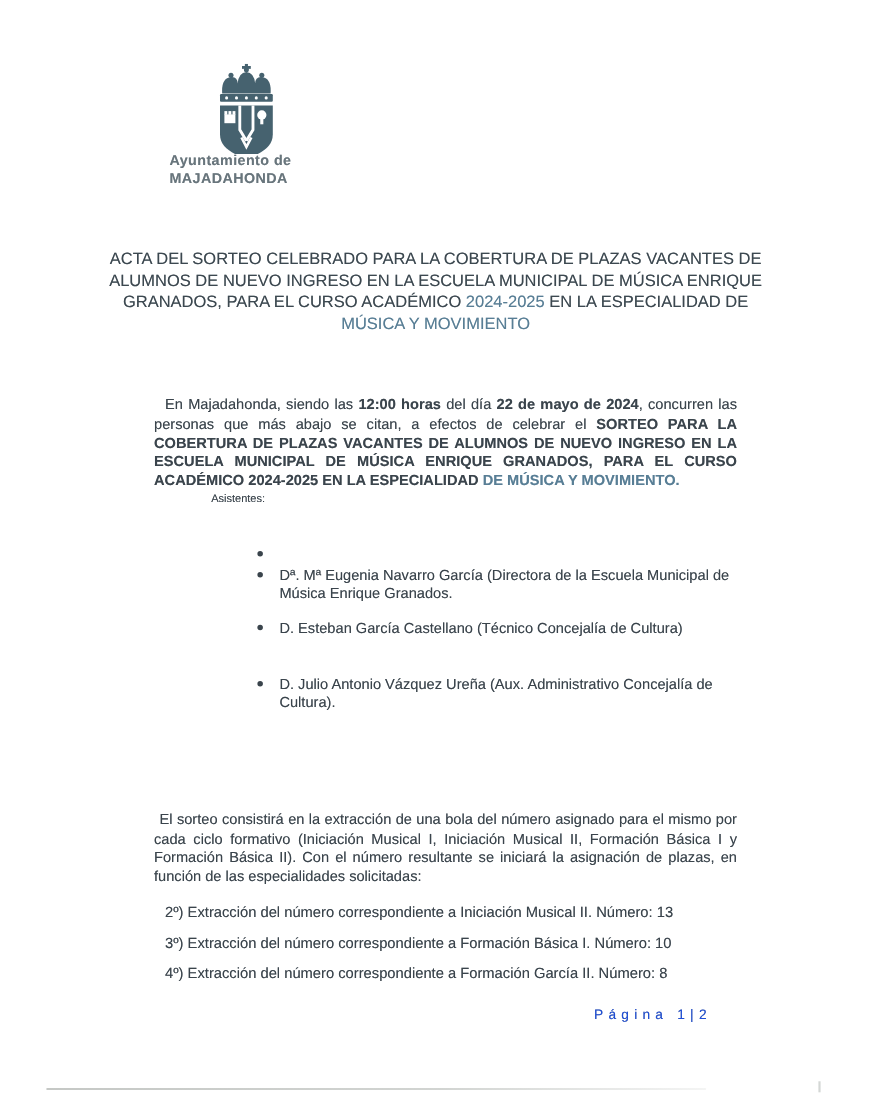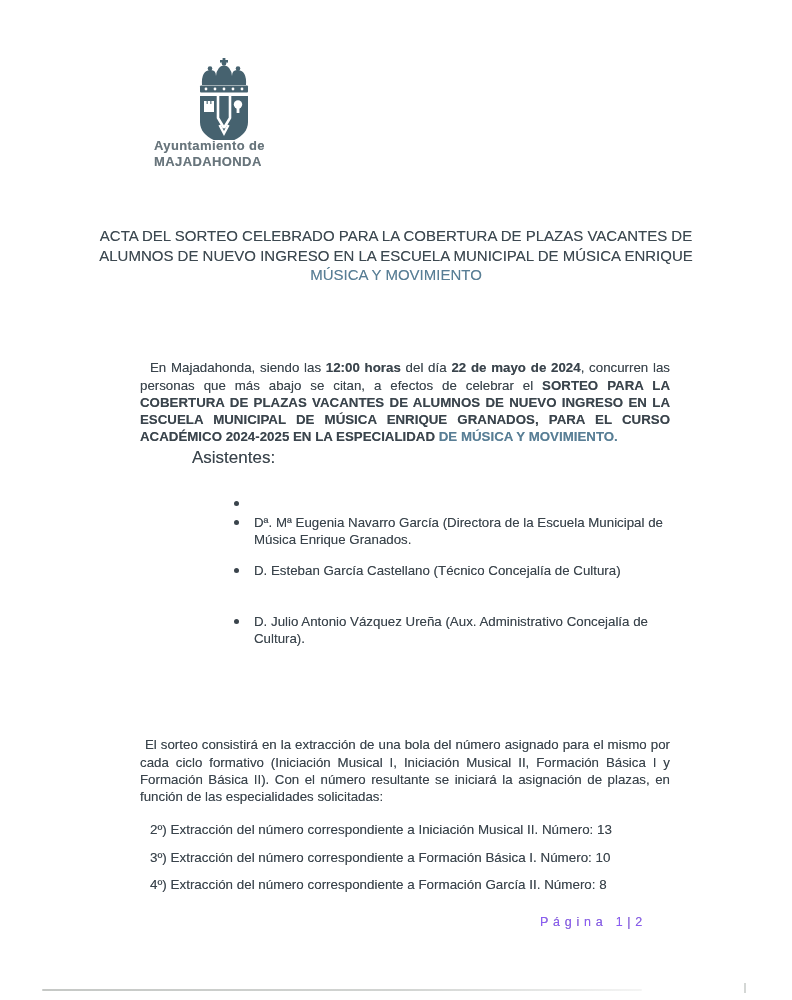--- a/index.html
+++ b/index.html
@@ -35,21 +35,21 @@
     position: absolute; left: 140px; width: 530px;
     font-size: 13.3px; line-height: 17.2px;
     text-align: justify;
     text-shadow: 0 0 0.5px rgba(58,68,76,0.5);
   }
   .para-intro { top: 346px; text-indent: 10px; }
   .para-procedure { top: 723px; text-indent: 5px; }
   b { font-weight: bold; }
   .attendees-heading {
     position: absolute; left: 192px; top: 448px;
-    font-size: 17px; text-shadow: 0 0 0.5px rgba(58,68,76,0.5);
+    font-size: 10px; text-shadow: 0 0 0.5px rgba(58,68,76,0.5);
   }
   .attendee-list {
     position: absolute; left: 232px; top: 495px; width: 434px;
     font-size: 13.3px; line-height: 17.2px;
     text-shadow: 0 0 0.5px rgba(58,68,76,0.5);
   }
   .attendee { position: relative; padding-left: 22px; }
   .attendee-1 { margin-bottom: 19px; }
   .attendee-2 { margin-bottom: 14px; }
   .attendee-3 { margin-bottom: 33px; }
@@ -61,21 +61,21 @@
   
   .extractions {
     position: absolute; left: 150px; top: 821px; width: 540px;
     font-size: 13.4px; line-height: 17px;
     text-shadow: 0 0 0.5px rgba(58,68,76,0.5);
   }
   .extraction-row { margin-bottom: 10.5px; white-space: nowrap; }
   
   .page-footer {
     position: absolute; left: 540px; top: 915px;
-    font-size: 12.5px; color: #8b5cf6;
+    font-size: 12.5px; color: #1d4ed8;
     letter-spacing: 0.38em;
     text-shadow: 0 0 0.5px rgba(62,62,62,0.5);
   }
   
   .scan-line-bottom {
     position: absolute; left: 42px; top: 989px; width: 600px; height: 2px;
     background: linear-gradient(to right, rgba(150,155,150,0.55), rgba(165,170,165,0.5) 60%, rgba(180,184,180,0.15));
     border-radius: 1px;
   }
   .scan-mark-right {
@@ -133,20 +133,21 @@
   </svg>
 
   <div class="org-name">
     <div>Ayuntamiento de</div>
     <div>MAJADAHONDA</div>
   </div>
 
   <div class="title">
     <div>ACTA DEL SORTEO CELEBRADO PARA LA COBERTURA DE PLAZAS VACANTES DE</div>
     <div>ALUMNOS DE NUEVO INGRESO EN LA ESCUELA MUNICIPAL DE MÚSICA ENRIQUE</div>
+    <div><span>GRANADOS, PARA EL CURSO ACADÉMICO </span><span class="accent">2024-2025</span><span> EN LA ESPECIALIDAD DE</span></div>
     <div class="accent">MÚSICA Y MOVIMIENTO</div>
   </div>
 
   <p class="para para-intro"><span>En Majadahonda, siendo las </span><b>12:00 horas</b><span> del día </span><b>22 de mayo de 2024</b><span>, concurren las personas que más abajo se citan, a efectos de celebrar el </span><b>SORTEO PARA LA COBERTURA DE PLAZAS VACANTES DE ALUMNOS DE NUEVO INGRESO EN LA ESCUELA MUNICIPAL DE MÚSICA ENRIQUE GRANADOS, PARA EL CURSO ACADÉMICO 2024-2025 EN LA ESPECIALIDAD </b><b class="accent">DE MÚSICA Y MOVIMIENTO.</b></p>
 
   <div class="attendees-heading">Asistentes:</div>
 
   <div class="attendee-list">
     <div class="attendee attendee-1">
       <span class="bullet"></span>

